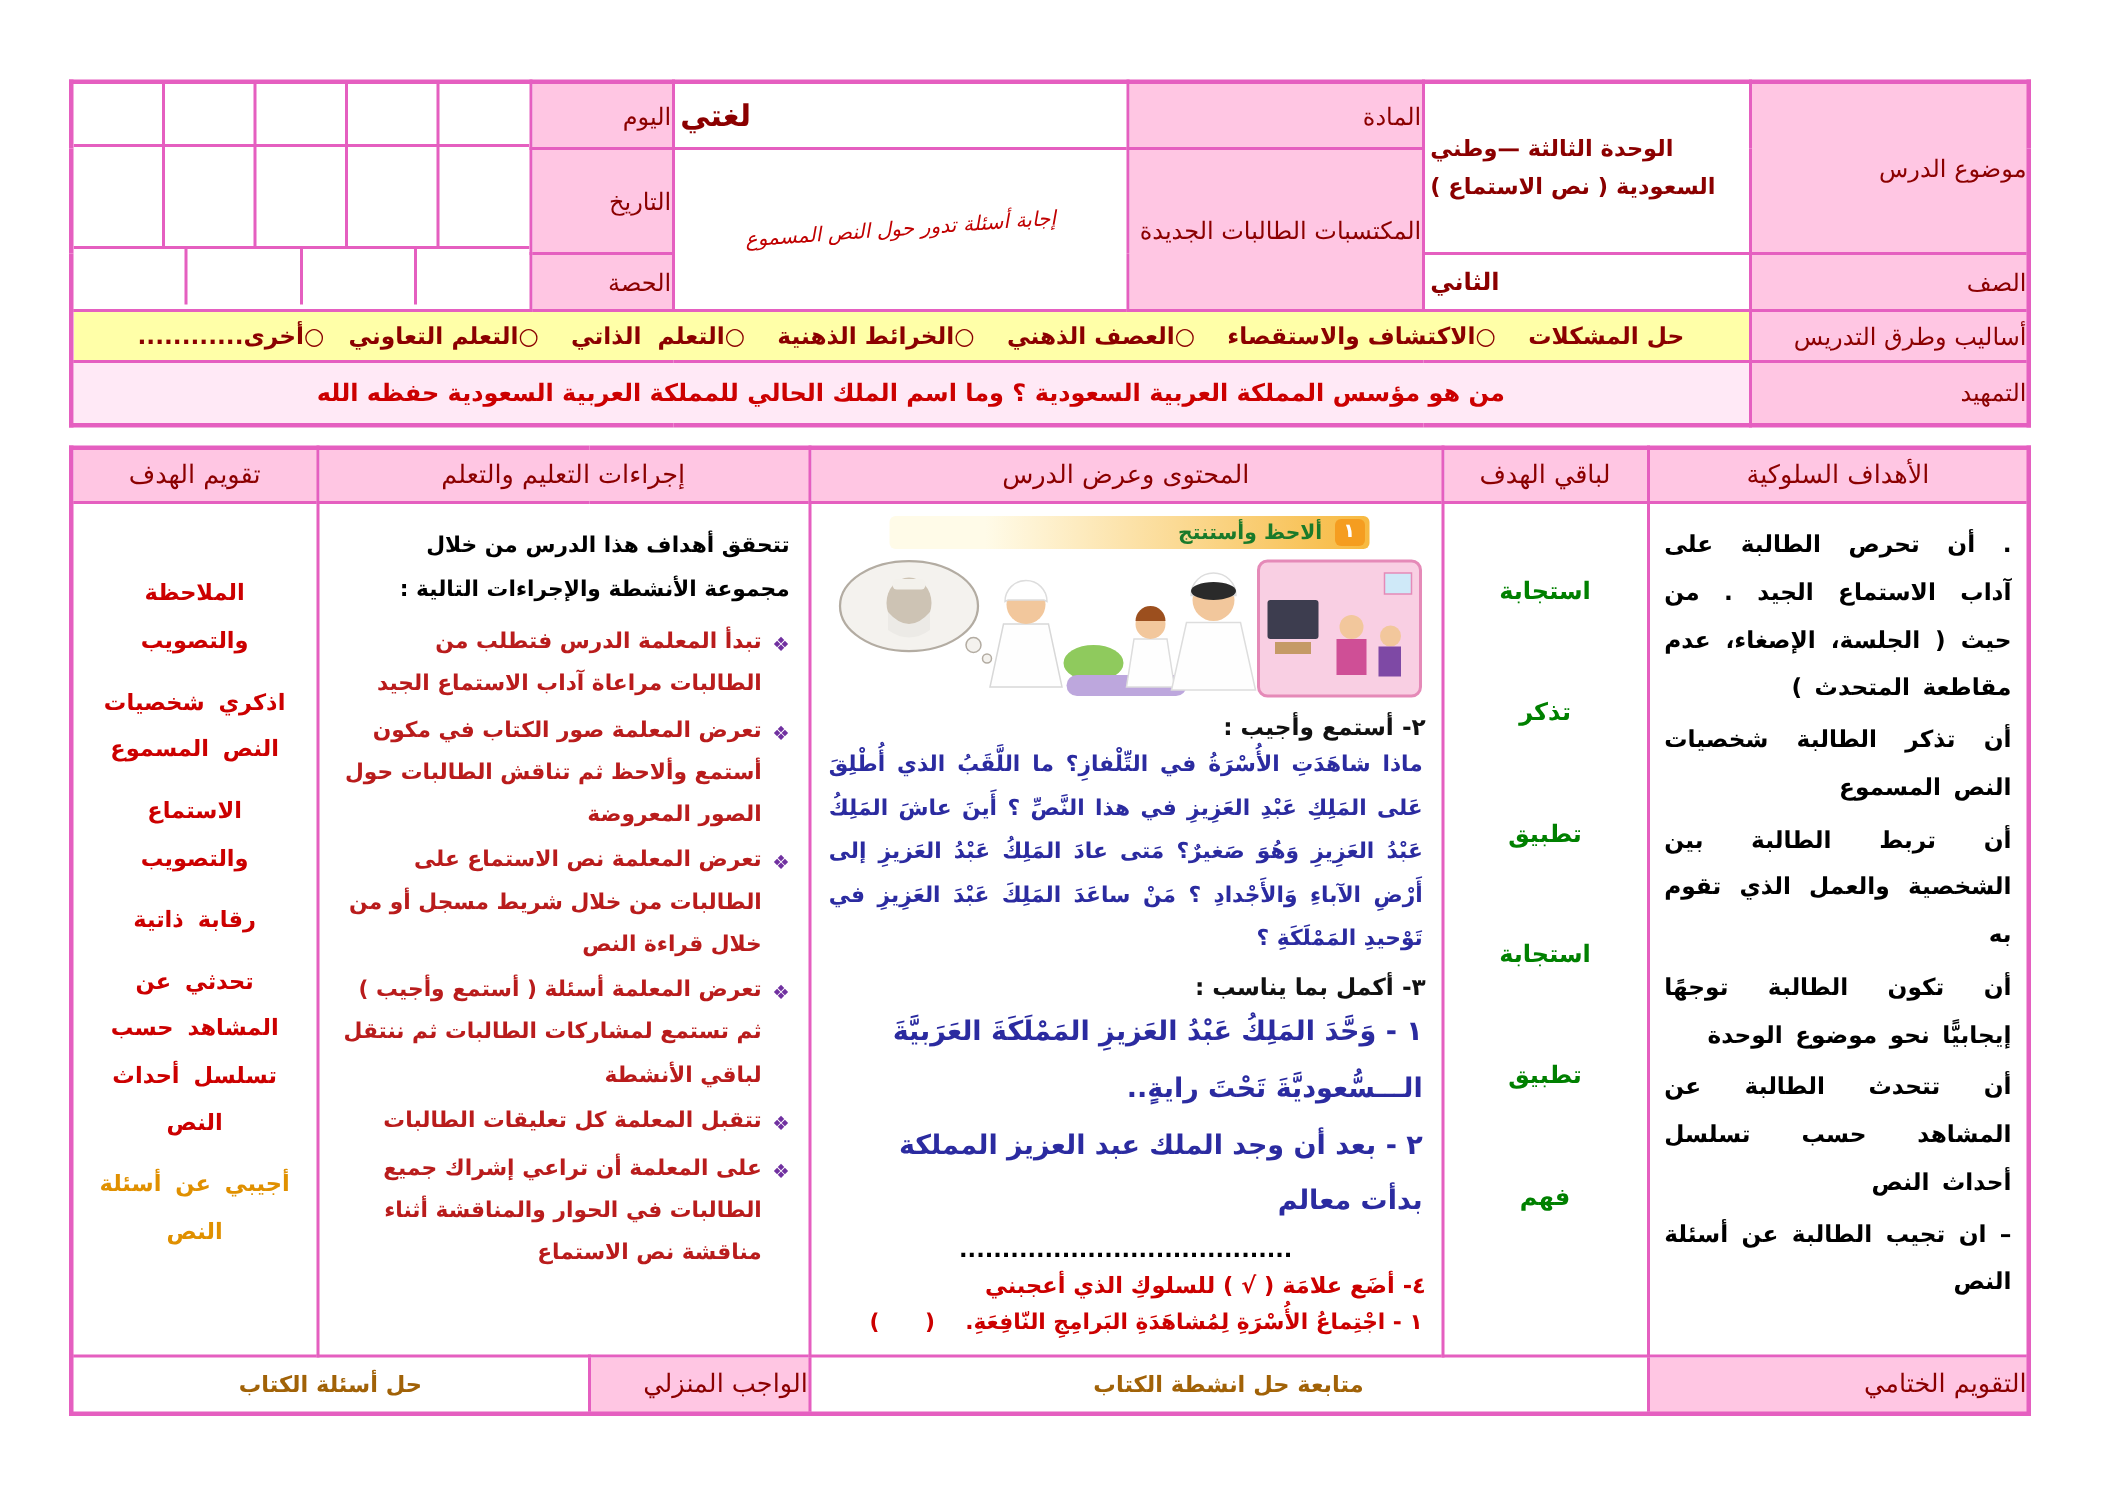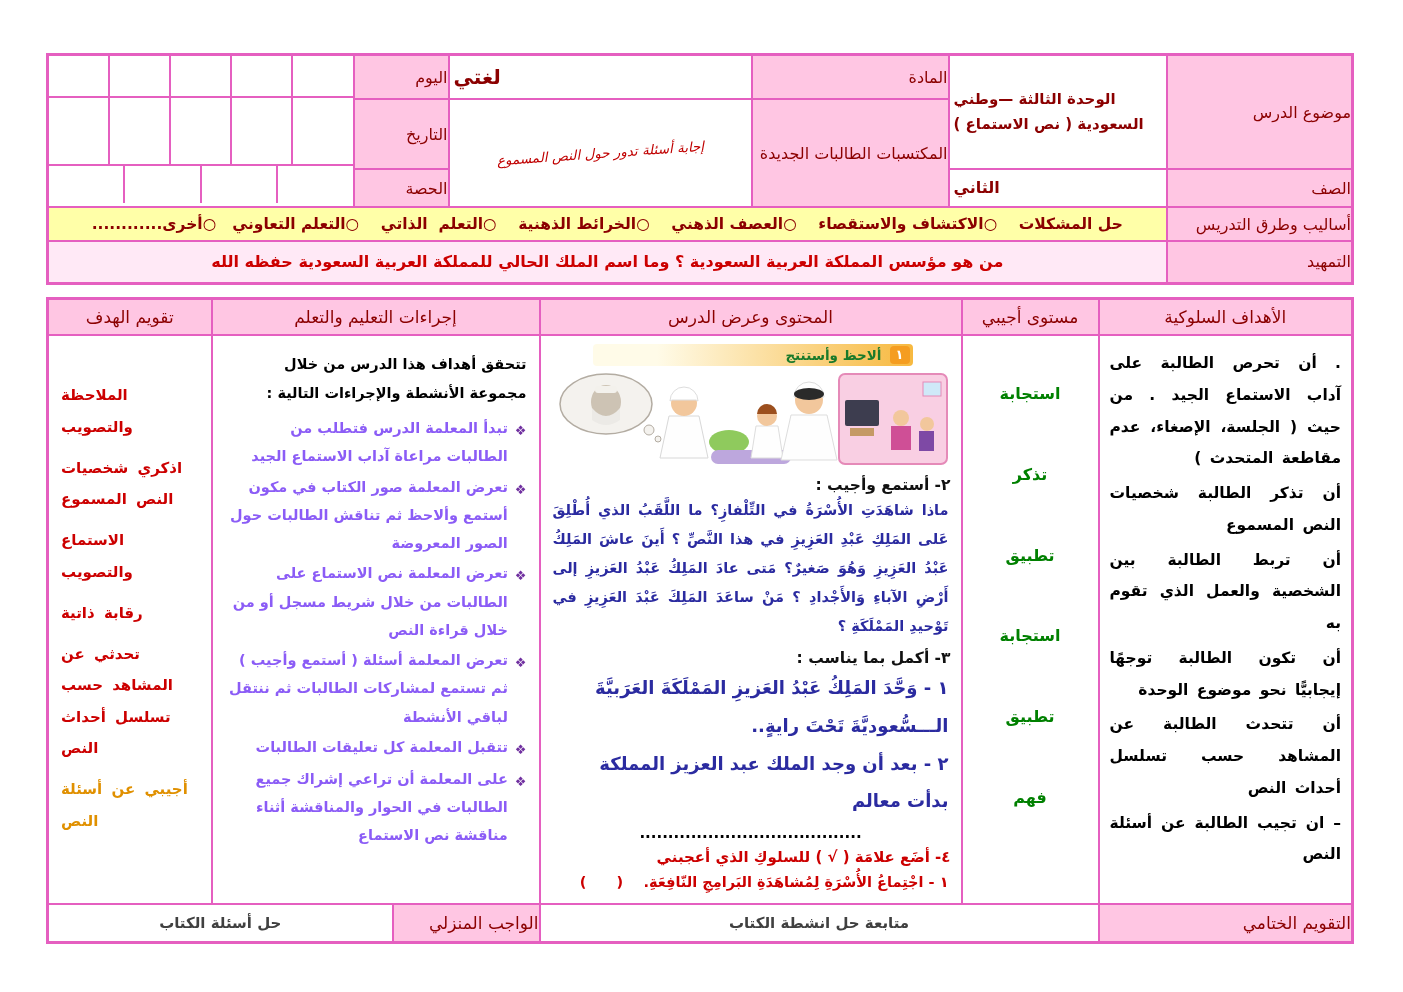--- a/index.html
+++ b/index.html
@@ -52,28 +52,28 @@
   .questions{color:var(--blue);font-weight:bold;font-size:14.5px;line-height:2;text-align:justify;margin:2px 4px;}
   .complete-item{color:var(--blue);font-weight:bold;font-size:18px;line-height:2.1;margin:0 4px;}
   .dots-line{font-weight:bold;font-size:15px;text-align:center;margin:4px 0;color:#000;}
   .check-title{color:var(--red);font-weight:bold;font-size:15px;margin:6px 2px 2px;}
   .check-item{color:var(--red);font-weight:bold;font-size:14.5px;line-height:2;margin:0 4px;white-space:pre-wrap;}
   
   .proc-cell{vertical-align:top;padding:14px 12px 8px;}
   .proc-intro{font-weight:bold;font-size:14.5px;line-height:2;text-align:right;margin-bottom:6px;color:#000;}
   .proc-item{display:flex;gap:7px;margin-bottom:2px;}
   .proc-bullet{color:#7030a0;font-size:13px;line-height:1.9;padding-top:5px;}
-  .proc-text{font-weight:bold;font-size:14.5px;line-height:1.95;text-align:right;flex:1;color:#8b5cf6;}
+  .proc-text{font-weight:bold;font-size:14.5px;line-height:1.95;text-align:right;flex:1;color:#b91c1c;}
   
   .eval-cell{vertical-align:top;padding:0;}
   .eval-list{height:541px;display:flex;flex-direction:column;justify-content:space-between;padding:44px 12px 40px;}
-  .eval-item{color:var(--red);font-weight:bold;font-size:15px;line-height:2.1;text-align:left;word-spacing:4px;}
+  .eval-item{color:var(--red);font-weight:bold;font-size:15px;line-height:2.1;text-align:center;word-spacing:4px;}
   .eval-item.orange{color:var(--orange);}
   
-  .foot-value{color:#404040;font-weight:bold;font-size:15px;text-align:center;}
+  .foot-value{color:#a16207;font-weight:bold;font-size:15px;text-align:center;}
 </style>
 </head>
 <body>
 
 <div class="page">
 
   <table>
     <colgroup>
       <col style="width:186px">
         <col style="width:218px">
@@ -142,21 +142,21 @@
       <col style="width:254px">
         <col style="width:137px">
         <col style="width:422px">
       <col style="width:147px">
         <col style="width:181px">
         <col style="width:164px">
     </colgroup>
     <tbody>
         <tr class="mhead" style="height:37px">
       <td>الأهداف السلوكية</td>
-      <td>مستوى أجيبي</td>
+      <td>لباقي الهدف</td>
       <td>المحتوى وعرض الدرس</td>
       <td colspan="2">إجراءات التعليم والتعلم</td>
       <td>تقويم الهدف</td>
     </tr>
     <tr style="height:545px">
 
       <td class="obj-cell">
         <p>. أن  تحرص  الطالبة  على  آداب الاستماع الجيد . من حيث ( الجلسة، الإصغاء، عدم مقاطعة المتحدث )</p>
         <p>أن  تذكر الطالبة شخصيات النص المسموع</p>
         <p>أن تربط الطالبة  بين الشخصية والعمل الذي تقوم به</p>

